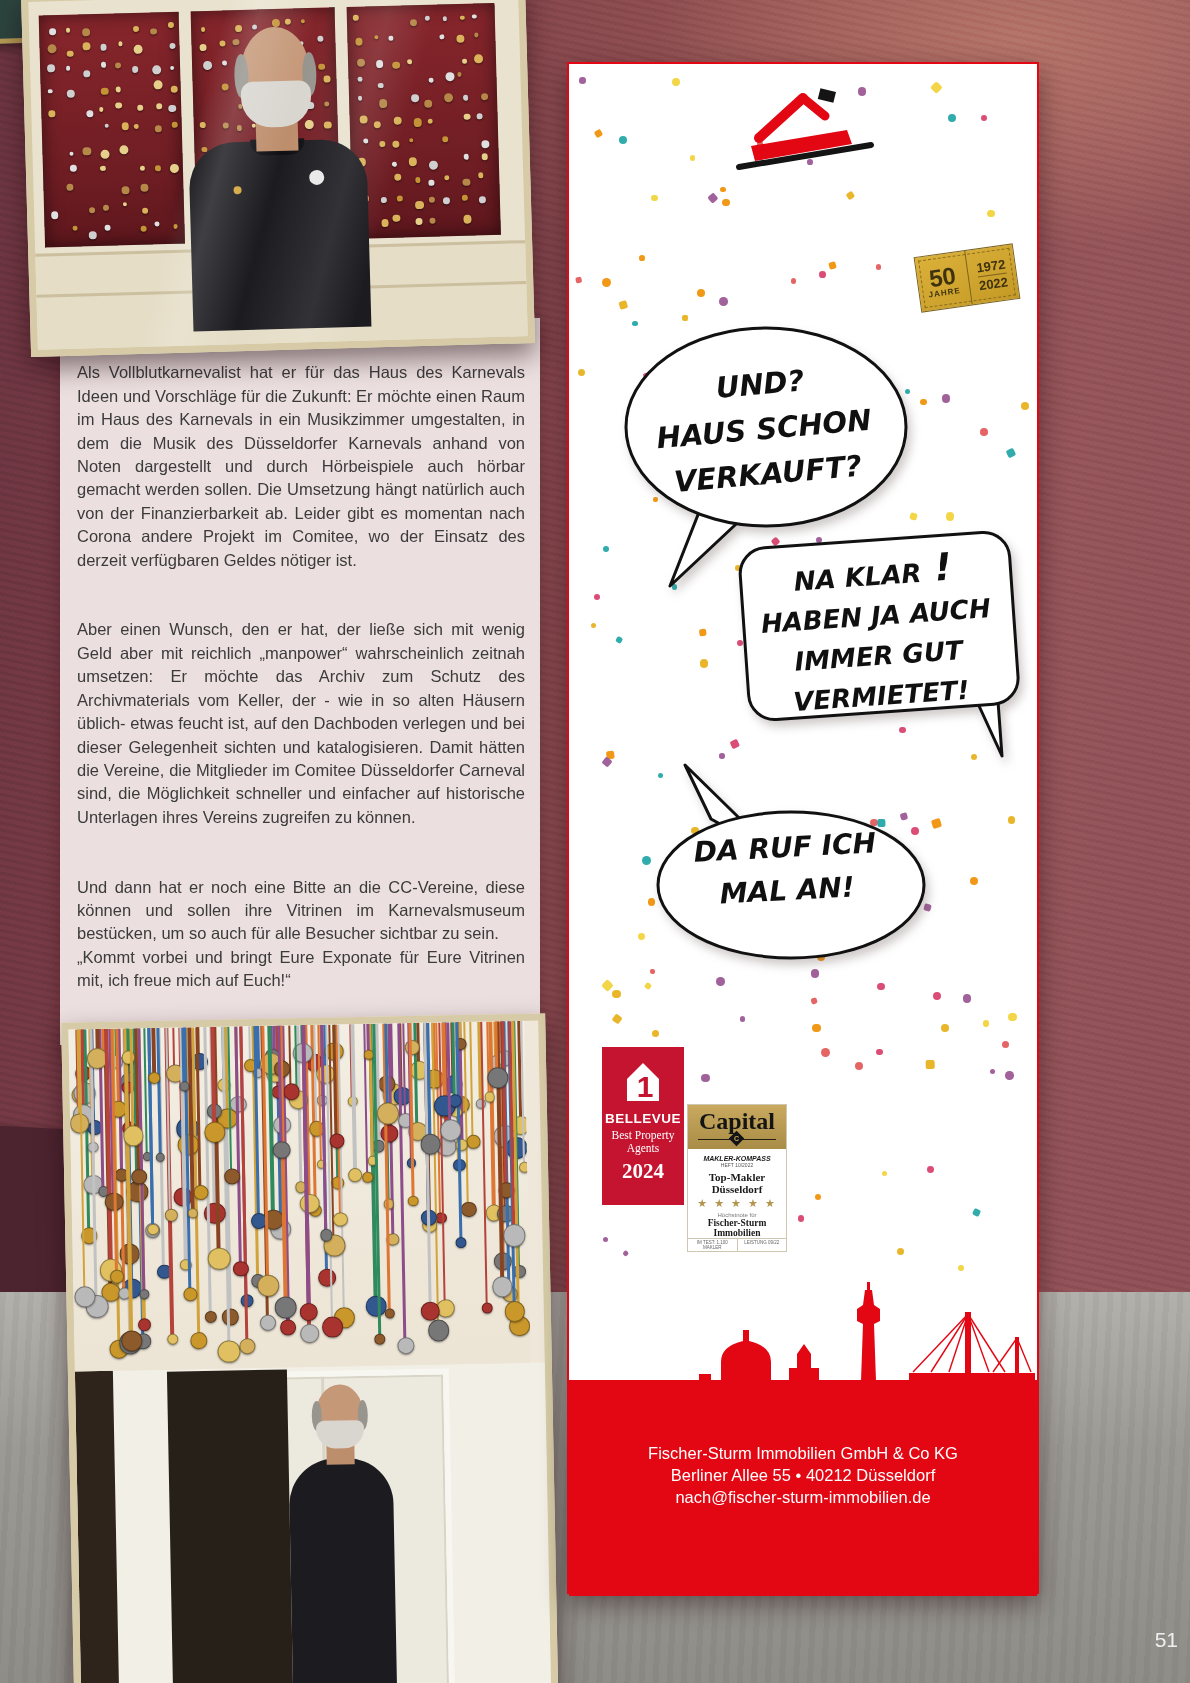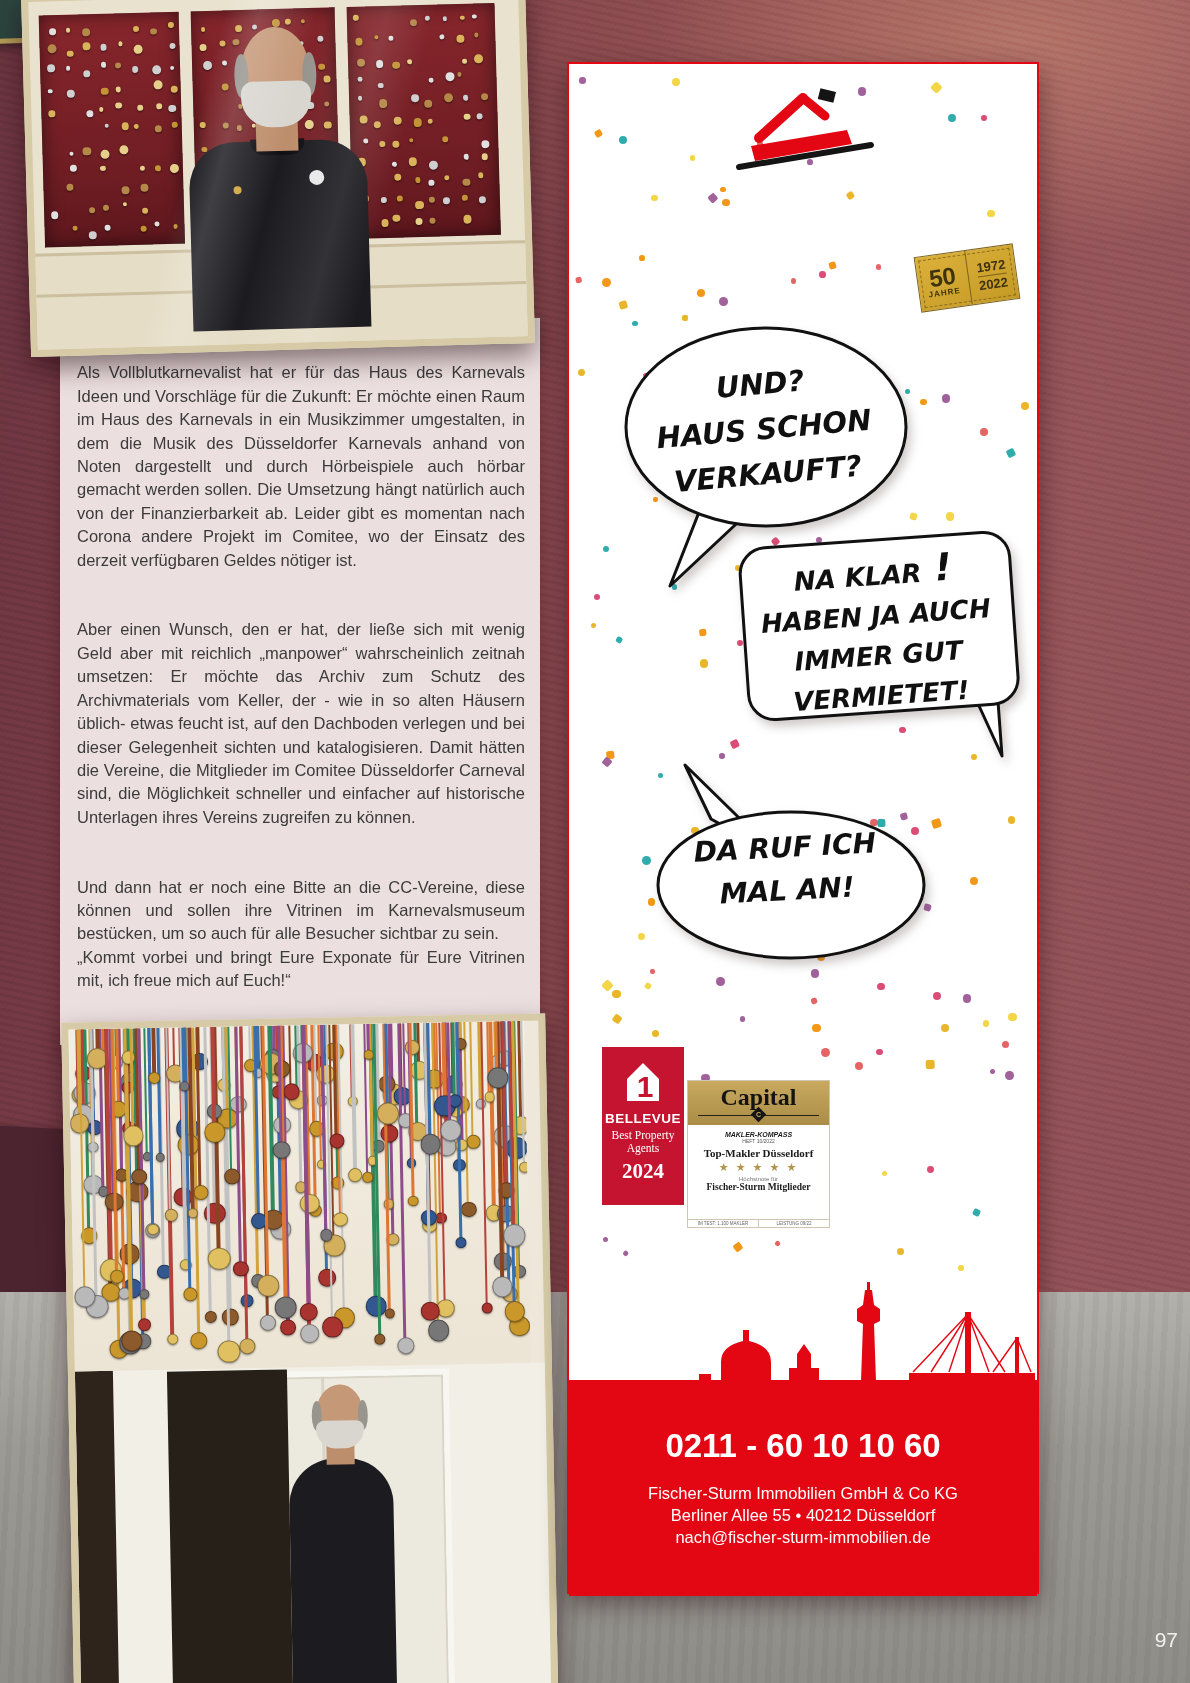--- a/index.html
+++ b/index.html
@@ -97,21 +97,21 @@
   .bt1{left:70px;top:298px;width:250px;font-size:29px;line-height:45px;transform:rotate(-5deg);}
   .bt2{left:192px;top:488px;width:232px;font-size:26px;line-height:40px;transform:rotate(-4deg);}
   .bt3{left:112px;top:762px;width:210px;font-size:28px;line-height:43px;transform:rotate(-3deg);}
   .excl{font-size:38px;}
   
   .bellevue{position:absolute;left:33px;top:983px;width:82px;height:158px;background:#c41430;z-index:3;
     color:#fff;text-align:center;}
   .bv-name{font-size:13.5px;font-weight:bold;letter-spacing:.5px;margin-top:4px;}
   .bv-sub{font-family:"Liberation Serif",serif;font-size:11.5px;line-height:13px;white-space:pre-line;margin-top:3px;}
   .bv-year{font-family:"Liberation Serif",serif;font-weight:bold;font-size:21px;margin-top:4px;}
-  .capital{position:absolute;left:118px;top:1016px;width:143px;height:148px;background:#fff;
+  .capital{position:absolute;left:118px;top:1040px;width:100px;height:148px;background:#fff;
     border:1px solid #cfc6b2;box-sizing:border-box;z-index:3;text-align:center;color:#1a1a1a;}
   .cap-head{height:44px;background:linear-gradient(180deg,#c9a95f,#a98c46);position:relative;}
   .cap-logo{font-family:"Liberation Serif",serif;font-weight:bold;font-size:24px;color:#141414;padding-top:3px;}
   .cap-rule{position:absolute;left:10px;right:10px;top:34px;height:1px;background:#262014;}
   .cap-diamond{position:absolute;left:50%;top:28px;width:11px;height:11px;margin-left:-6px;background:#141414;
     transform:rotate(45deg);color:#c9a95f;}
   .cap-diamond span{position:absolute;inset:0;transform:rotate(-45deg);font-size:7px;line-height:11px;text-align:center;font-weight:bold;}
   .cap-series{font-size:7px;font-weight:bold;font-style:italic;margin-top:6px;}
   .cap-issue{font-size:5px;color:#555;}
   .cap-award{font-family:"Liberation Serif",serif;font-weight:bold;font-size:11px;margin-top:3px;}
@@ -971,21 +971,21 @@
         <div class="cap-rule"></div>
         <div class="cap-diamond">
             <span>C</span>
           </div>
       </div>
       <div class="cap-series">MAKLER-KOMPASS</div>
       <div class="cap-issue">HEFT 10/2022</div>
       <div class="cap-award">Top-Makler Düsseldorf</div>
       <div class="cap-stars">★ ★ ★ ★ ★</div>
       <div class="cap-note">Höchstnote für</div>
-      <div class="cap-recipient">Fischer-Sturm Mitglieder</div>
+      <div class="cap-recipient">Fischer-Sturm Immobilien</div>
       <div class="cap-fine">
         <div>IM TEST: 1.100 MAKLER</div>
         <div>LEISTUNG 09/22</div>
       </div>
     </div>
 
     <svg class="skyline" viewBox="0 0 468 100">
       <path fill="#e30613" d="M0,100 L0,99 L130,99 L130,92 L142,92 L142,99 L152,99 L152,80
         Q152,64 174,59 L174,48 L180,48 L180,59 Q202,64 202,80 L202,99
         L220,99 L220,86 L228,86 L228,72 L235,62 L242,72 L242,86 L250,86 L250,99
@@ -997,21 +997,20 @@
           <line x1="399" y1="32" x2="362" y2="90"></line>
         <line x1="399" y1="32" x2="380" y2="90"></line>
           <line x1="399" y1="32" x2="420" y2="90"></line>
         <line x1="399" y1="32" x2="436" y2="90"></line>
           <line x1="448" y1="56" x2="424" y2="90"></line>
         <line x1="448" y1="56" x2="462" y2="90"></line>
       </g>
     </svg>
 
     <div class="ad-footer">
-      <div class="ft-phone">0211 - 60 10 10 60</div>
       <div class="ft-company">Fischer-Sturm Immobilien GmbH &amp; Co KG</div>
       <div class="ft-line">Berliner Allee 55 • 40212 Düsseldorf</div>
       <div class="ft-line">nach@fischer-sturm-immobilien.de</div>
     </div>
   </div>
 
-  <div class="page-number">97</div>
+  <div class="page-number">51</div>
 </div>
 
 </body></html>

